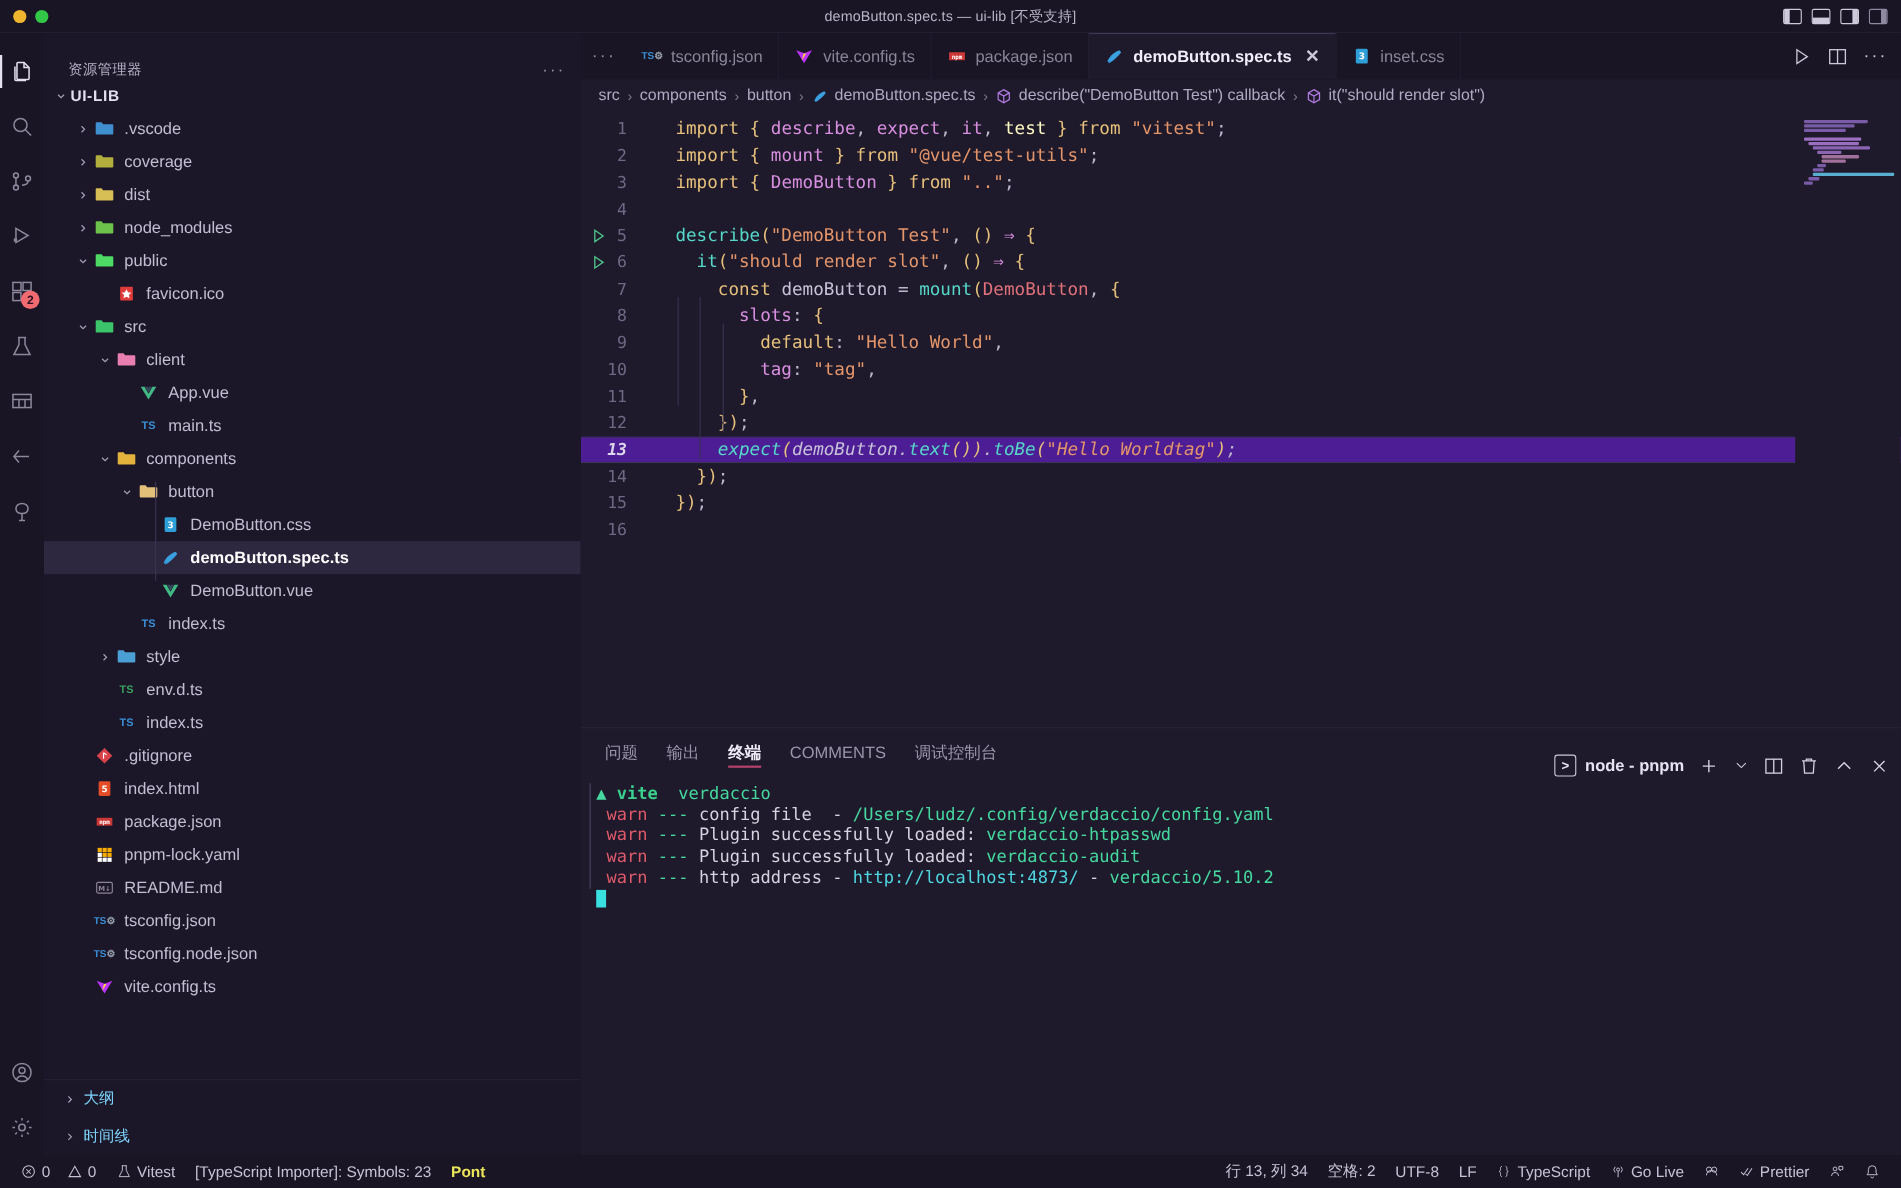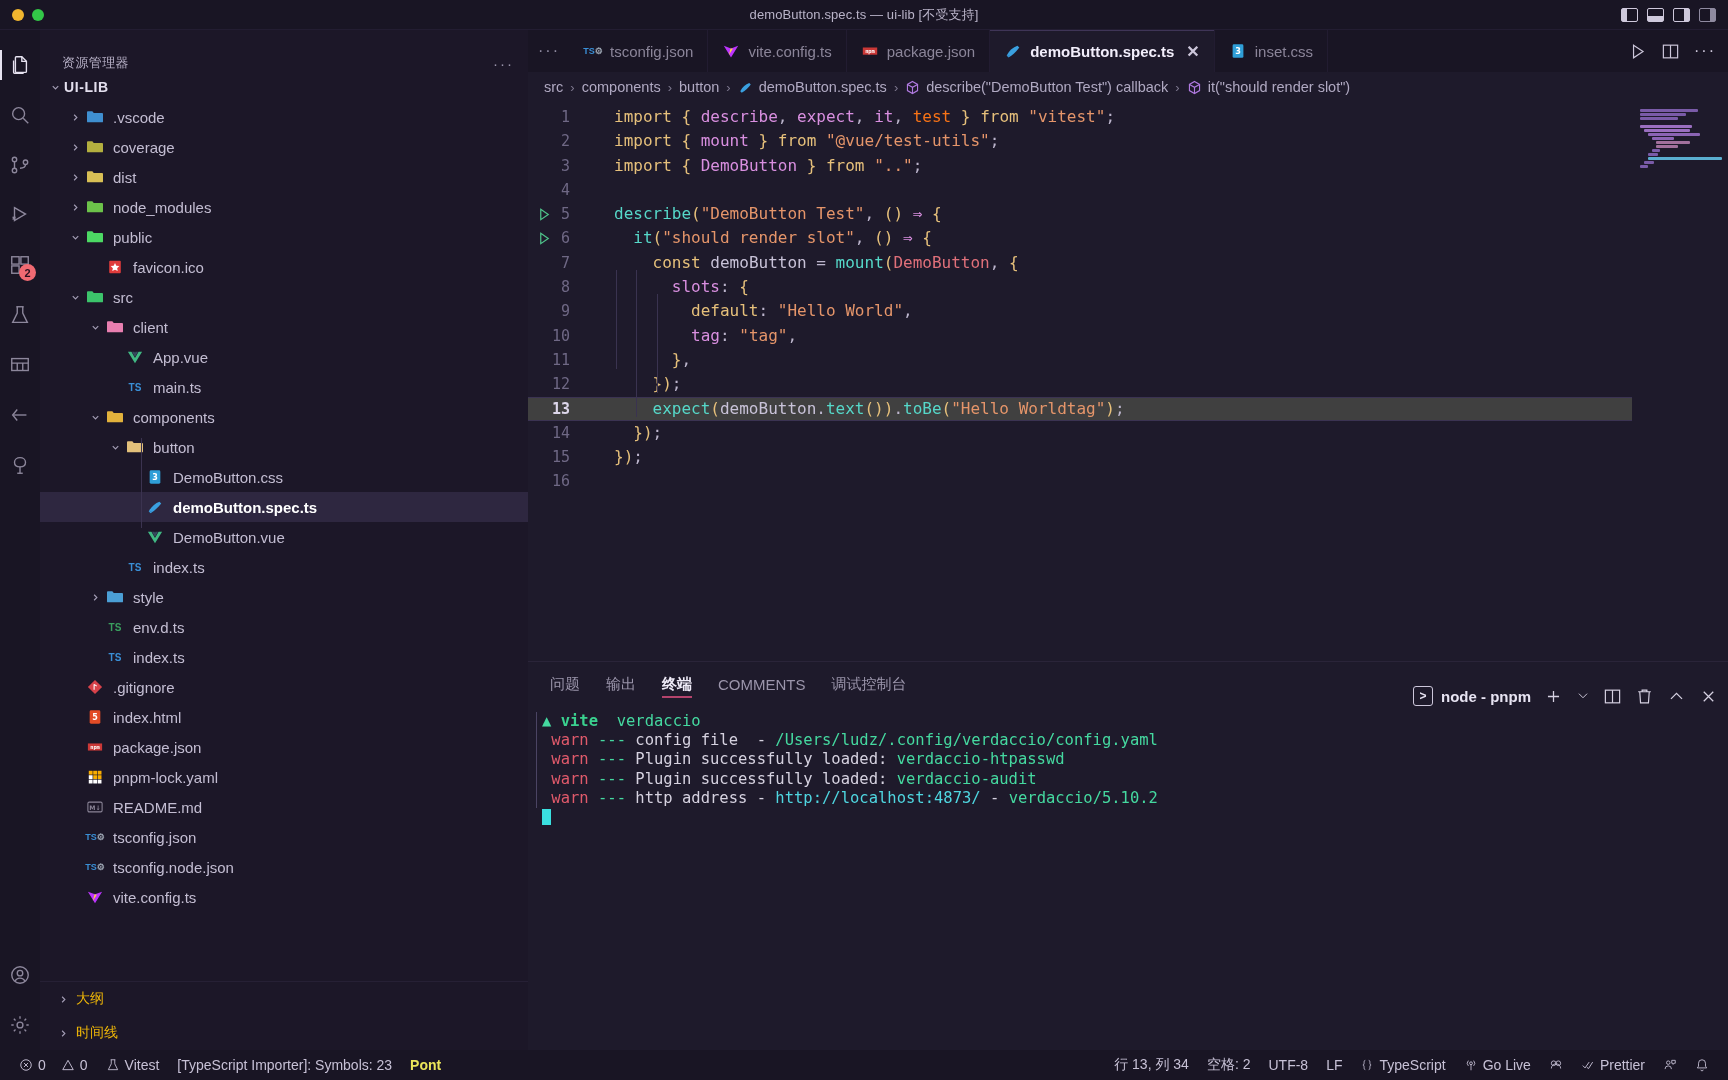--- a/index.html
+++ b/index.html
@@ -93,21 +93,21 @@
   .fi {
     width: 22px; min-width: 22px; height: 18px; margin-right: 7px;
     display: flex; align-items: center; justify-content: center;
     font-size: 10px; font-weight: bold; border-radius: 2px;
   }
   .fi svg { width: 18px; height: 16px; }
   .root-row { font-weight: bold; font-size: 14px; color: #e3dfee; letter-spacing: .6px; }
   .guide { position: absolute; width: 1px; background: #3b3350; }
 
   .sb-bottom { border-top: 1px solid #262035; }
-  .sb-sec { height: 34px; display: flex; align-items: center; padding-left: 14px; font-size: 14px; color: #eab308; }
+  .sb-sec { height: 34px; display: flex; align-items: center; padding-left: 14px; font-size: 14px; color: #7dd3fc; }
   .sb-sec .chev { margin-right: 4px; }
 
   
   .editorarea { flex: 1; display: flex; flex-direction: column; min-width: 0; background: #1e1a2b; }
 
   
   .tabsbar { height: 42px; min-height: 42px; display: flex; align-items: stretch; background: #191524; }
   .tabs-left-dots { display: flex; align-items: center; padding: 0 10px; color: #8f8aa0; letter-spacing: 2px; }
   .tabs { display: flex; align-items: stretch; flex: 1; min-width: 0; overflow: hidden; }
   .tab {
@@ -133,39 +133,39 @@
   .bc-ico svg { width: 15px; height: 15px; }
 
   
   .codewrap { flex: 1; position: relative; overflow: hidden; min-height: 0; background: #1e1a2b; }
   .code {
     font-family: "DejaVu Sans Mono", monospace;
     font-size: 16px; line-height: 24.3px; white-space: pre;
     padding-top: 3px;
   }
   .cl { display: flex; height: 24.3px; align-items: center; position: relative; }
-  .cl.current { background: #404040; box-shadow: inset 0 1px 0 #3b3352, inset 0 -1px 0 #3b3352; }
+  .cl.current { background: #4c1d95; box-shadow: inset 0 1px 0 #3b3352, inset 0 -1px 0 #3b3352; font-style: italic; }
   .gut {
     width: 56px; min-width: 56px; text-align: right; padding-right: 14px;
     color: #6f6885; font-size: 15px; user-select: none;
   }
   .cl.current .gut { color: #dcd6ea; font-weight: bold; }
   .glyph { position: absolute; left: 6px; width: 20px; display: flex; align-items: center; justify-content: center; }
   .glyph svg { width: 15px; height: 15px; }
   .ctext { padding-left: 30px; }
 
   
   .t-kw { color: #e6c07b; }
   .t-fn { color: #56d8c9; }
   .t-str { color: #e5956a; }
   .t-var { color: #d98fe0; }
   .t-id { color: #c8c2d8; }
   .t-punc { color: #bdb6cd; }
   .t-brace { color: #e6c07b; }
-  .t-dim { color: #f97316; }
+  .t-dim { color: #fef9c3; }
   .t-cls { color: #e0707a; }
   .t-arrow { color: #d98fe0; }
 
   .minimap {
     position: absolute; right: 0; top: 0; width: 96px; height: 100%;
     background: #1e1a2b; padding-top: 6px;
   }
   .mm-line { height: 3px; margin: 1px 0 1px 8px; border-radius: 1px; }
 
   

